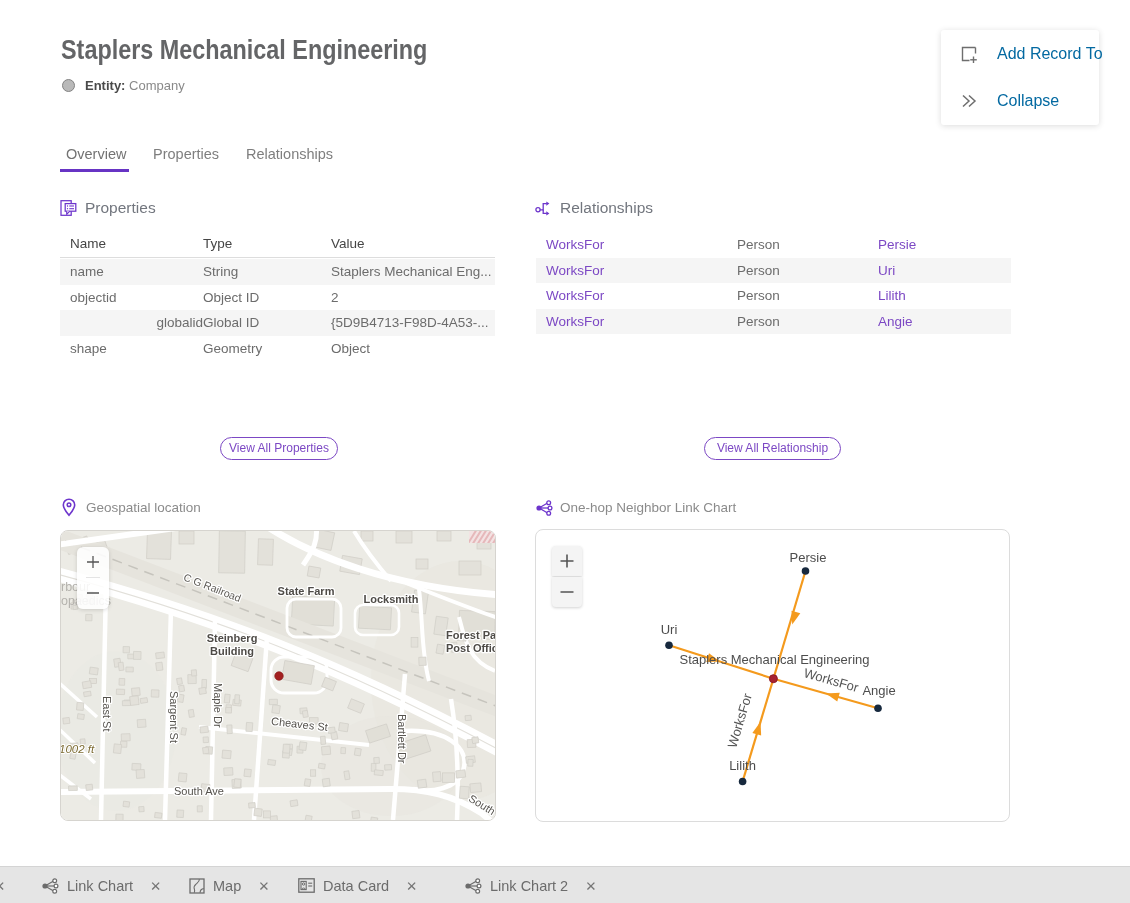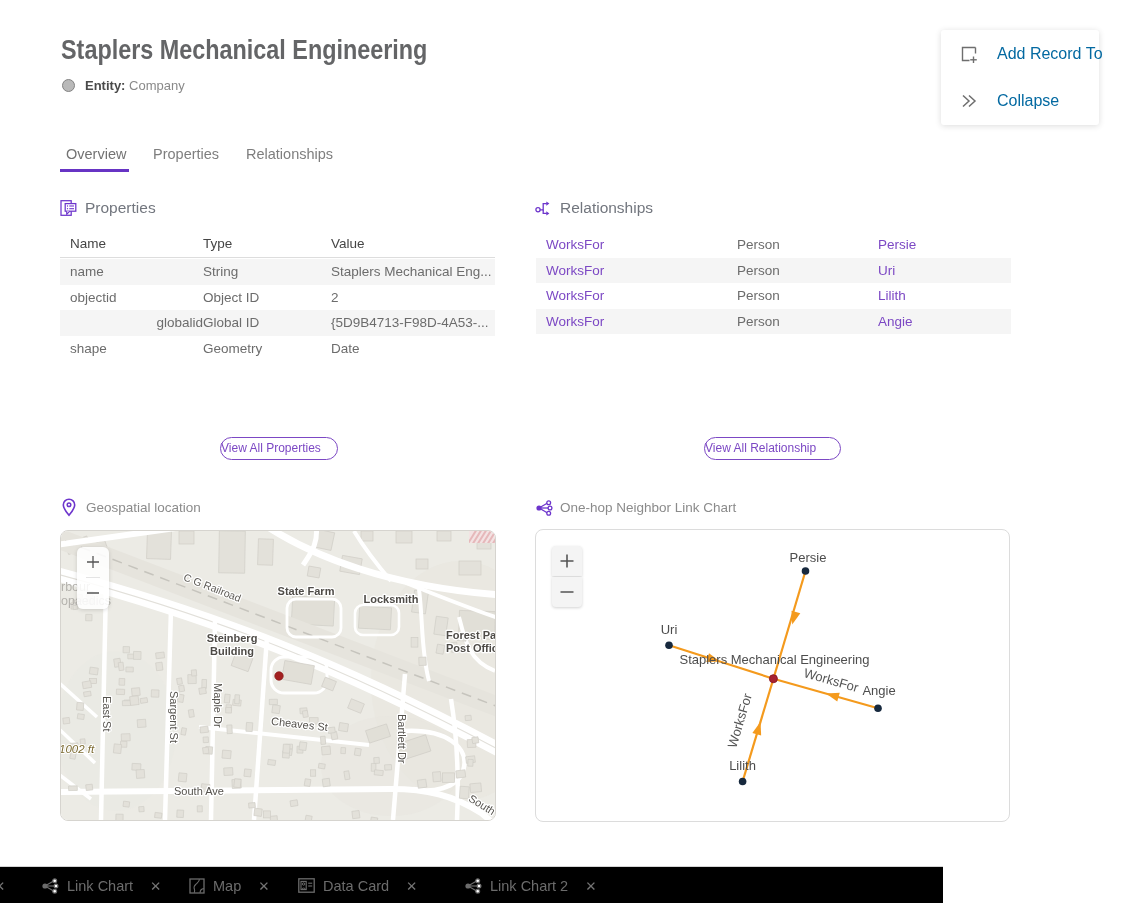--- a/index.html
+++ b/index.html
@@ -27,35 +27,35 @@
 
   table.dt { position:absolute; border-collapse:collapse; font-size:13.5px; color:#6c6c6c; }
   table.dt th { font-weight:normal; color:#454545; text-align:left;
        border-bottom:1px solid #dddddd; height:27px; vertical-align:middle; }
   table.dt td { height:25.5px; vertical-align:middle; }
   table.dt tr.stripe { background:#f5f5f5; }
   .vio { color:#7c48c4; }
 
   .pill-btn { position:absolute; height:23px; line-height:21px;
        border:1px solid #7c48c4; border-radius:12px; color:#7c48c4; font-size:12px;
-       background:#fff; }
+       background:#fff; text-align:center; }
 
   .card { position:absolute; background:#fff; border:1px solid #dcdcdc; border-radius:8px; }
 
   
   .menu { position:absolute; left:941px; top:30px; width:158px; height:95px;
        background:#fff; border-radius:3px; box-shadow:0 1px 6px rgba(0,0,0,0.14); }
   .menu-item { position:absolute; left:0; width:100%; height:47px; }
   .menu-item .txt { position:absolute; left:56px; top:50%; transform:translateY(-50%);
        font-size:16px; color:#0369a1; white-space:nowrap; }
   .menu-item svg { position:absolute; left:18px; top:50%; transform:translateY(-50%); }
 
   
-  .bbar { position:absolute; left:0; top:866px; width:943px; height:37px;
-       background:#000000; border-top:1px solid #d4d4d4; }
+  .bbar { position:absolute; left:0; top:866px; width:1130px; height:37px;
+       background:#e5e5e5; border-top:1px solid #d4d4d4; }
   .btab { position:absolute; top:0; height:37px; display:flex; align-items:center;
        color:#6c6c6c; font-size:14.5px; }
   .btab svg { margin-right:8px; }
   .bx { color:#757575; font-size:13.5px; }
 </style>
 </head>
 <body>
 <div class="page">
 
   <h1>Staplers Mechanical Engineering</h1>
@@ -106,21 +106,21 @@
           <td>2</td>
         </tr>
     <tr class="stripe">
           <td style="padding-left:10px;text-align:right;">globalid</td>
           <td>Global ID</td>
           <td>{5D9B4713-F98D-4A53-...</td>
         </tr>
     <tr>
           <td style="padding-left:10px;">shape</td>
           <td>Geometry</td>
-          <td>Date</td>
+          <td>Object</td>
         </tr>
   </tbody>
     </table>
   <div class="pill-btn" style="left:220px; top:437px; width:118px;">View All Properties</div>
 
   <div class="sec-head" style="left:560px; top:199px;">Relationships</div>
   <svg class="abs" style="left:535px; top:200px;" width="17" height="17" viewBox="0 0 17 17">
     <circle cx="3" cy="9.8" r="2.1" fill="none" stroke="#6d35cc" stroke-width="1.3"></circle>
     <path d="M5.1 9.8 h3.1 v-6.2 h3.6" fill="none" stroke="#6d35cc" stroke-width="1.3"></path>
     <path d="M8.2 9.8 v3.6 h3.6" fill="none" stroke="#6d35cc" stroke-width="1.3"></path>

